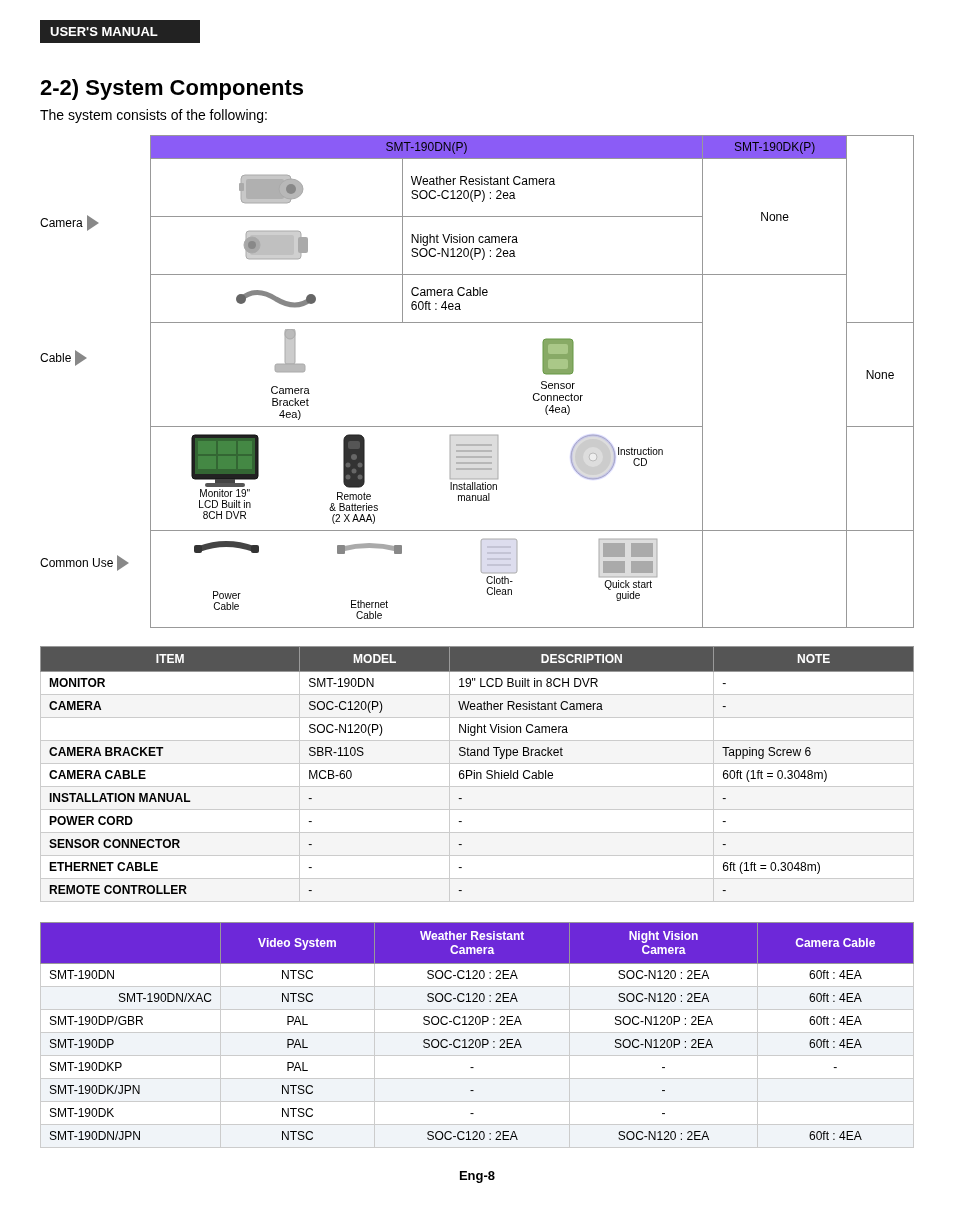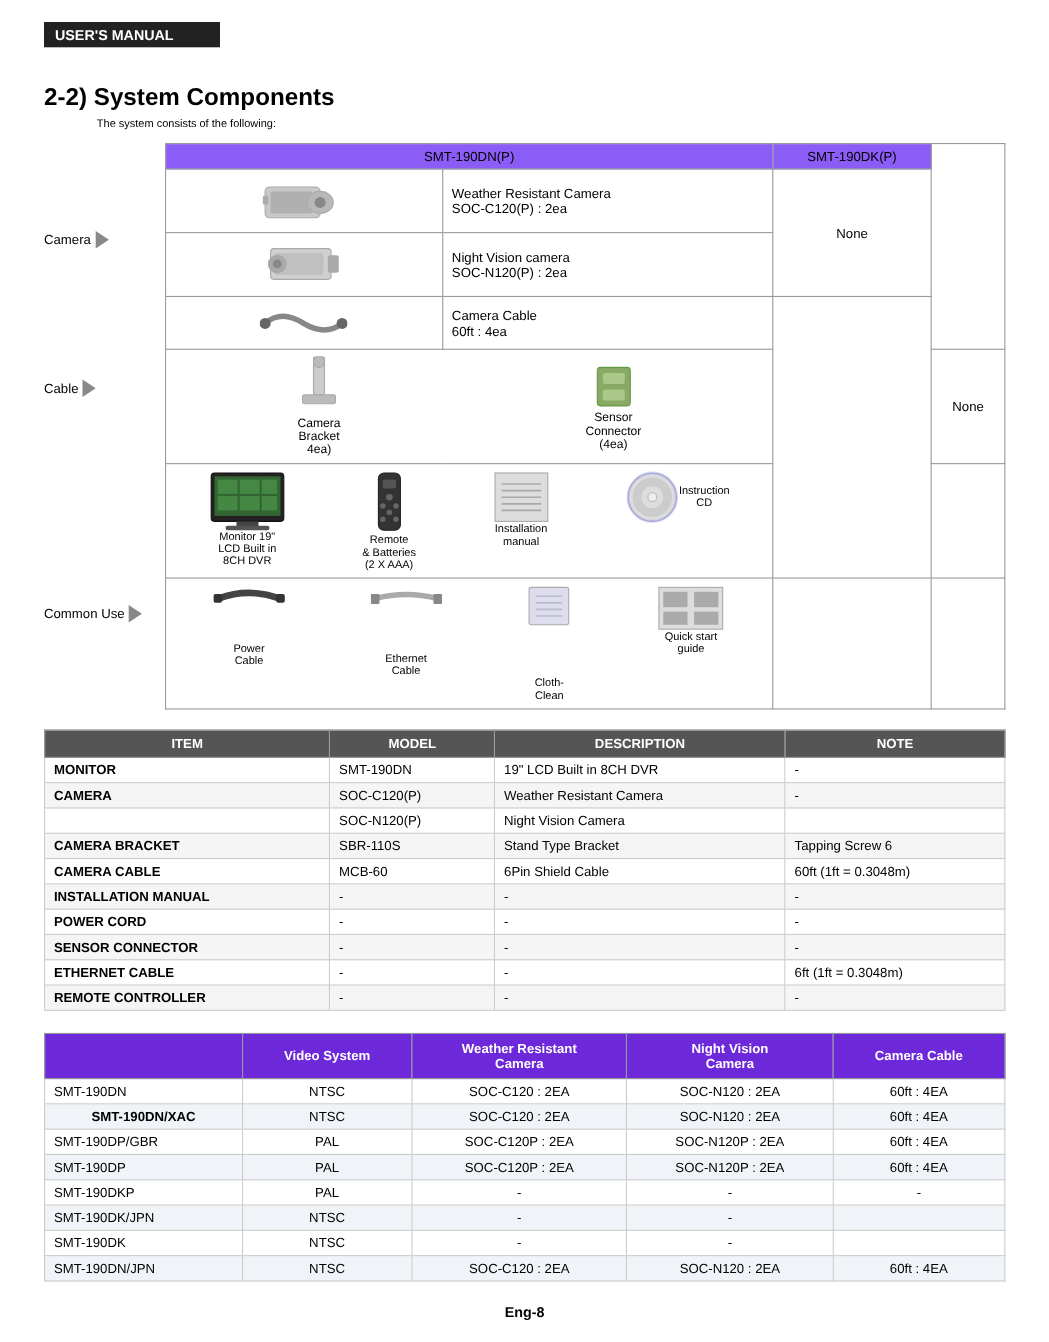--- a/index.html
+++ b/index.html
@@ -26,23 +26,22 @@
     }
 
     
     .section-title {
       font-size: 22px;
       font-weight: bold;
       margin-bottom: 6px;
     }
 
     .section-subtitle {
-      font-size: 10px;
+      font-size: 14px;
       margin-bottom: 12px;
-      margin-left: 48px;
     }
 
     .component-table {
       width: 100%;
       border-collapse: collapse;
       border: 1px solid #999;
     }
 
     .component-table th {
       background: #8b5cf6;
@@ -323,21 +322,21 @@
                 <span style="font-size:10px;text-align:center;margin-top:28px;">Power<br>Cable</span>
               </div>
               <div style="display:flex;flex-direction:column;align-items:center;gap:37px;">
                 <svg width="65" height="25" viewBox="0 0 65 25">
                   <path d="M5 12 Q32 5 60 12" stroke="#aaa" stroke-width="5" fill="none" stroke-linecap="round"></path>
                   <rect x="0" y="8" width="8" height="9" rx="1" fill="#888"></rect>
                   <rect x="57" y="8" width="8" height="9" rx="1" fill="#888"></rect>
                 </svg>
                 <span style="font-size:10px;text-align:center;">Ethernet<br>Cable</span>
               </div>
-              <div style="display:flex;flex-direction:column;align-items:center;gap:46px;">
+              <div style="display:flex;flex-direction:column;align-items:center;">
                 <svg width="40" height="38" viewBox="0 0 40 38">
                   <rect x="2" y="2" width="36" height="34" rx="2" fill="#dde" stroke="#aaa"></rect>
                   <line x1="8" y1="10" x2="32" y2="10" stroke="#bbc" stroke-width="1.5"></line>
                   <line x1="8" y1="16" x2="32" y2="16" stroke="#bbc" stroke-width="1.5"></line>
                   <line x1="8" y1="22" x2="32" y2="22" stroke="#bbc" stroke-width="1.5"></line>
                   <line x1="8" y1="28" x2="32" y2="28" stroke="#bbc" stroke-width="1.5"></line>
                 </svg>
                 <span style="font-size:10px;text-align:center;">Cloth-<br>Clean</span>
               </div>
               <div style="display:flex;flex-direction:column;align-items:center;">
@@ -446,21 +445,21 @@
   </thead>
   <tbody id="model-table-body">
   <tr>
         <td style="text-align: left; font-weight: normal;">SMT-190DN</td>
         <td>NTSC</td>
         <td>SOC-C120 : 2EA</td>
         <td>SOC-N120 : 2EA</td>
         <td>60ft : 4EA</td>
       </tr>
       <tr>
-        <td style="text-align: center; font-weight: bold;">SMT-190DN/XAC</td>
+        <td style="text-align: right; font-weight: normal;">SMT-190DN/XAC</td>
         <td>NTSC</td>
         <td>SOC-C120 : 2EA</td>
         <td>SOC-N120 : 2EA</td>
         <td>60ft : 4EA</td>
       </tr>
       <tr>
         <td style="text-align: left; font-weight: normal;">SMT-190DP/GBR</td>
         <td>PAL</td>
         <td>SOC-C120P : 2EA</td>
         <td>SOC-N120P : 2EA</td>

